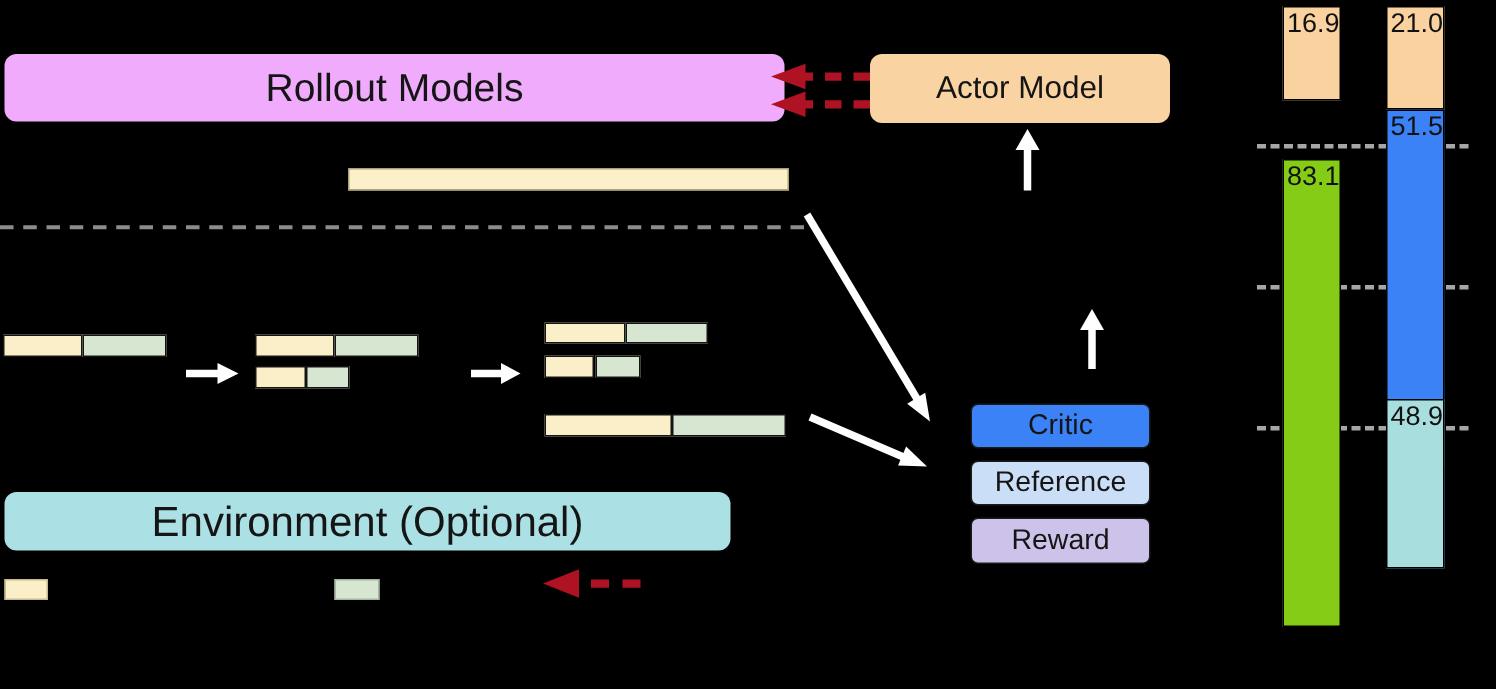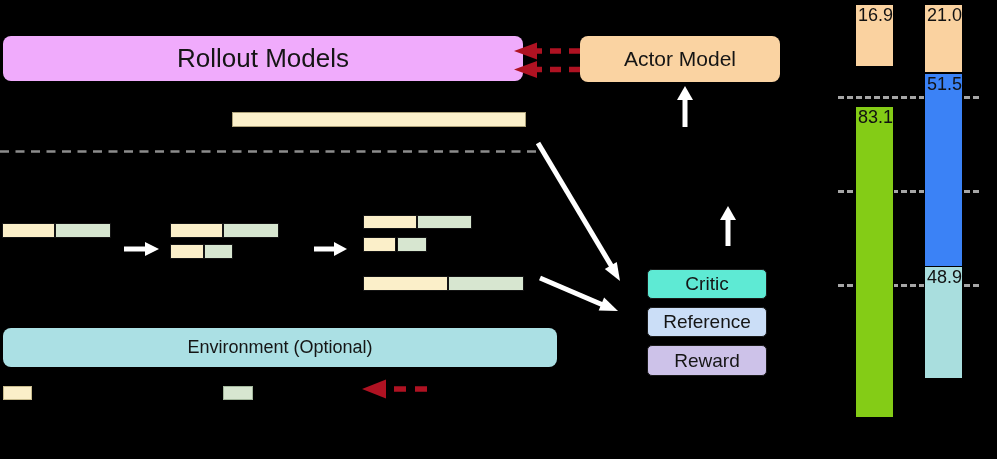--- a/index.html
+++ b/index.html
@@ -4,23 +4,23 @@
 <style>
   html,body{margin:0;padding:0;background:#000;}
   .stage{position:relative;width:997px;height:459px;background:#000;overflow:hidden;
          font-family:"Liberation Sans",sans-serif;color:#111;}
   .abs{position:absolute;}
   .box{position:absolute;display:flex;align-items:center;justify-content:center;
        color:#151515;border-radius:8px;}
   
   .rollout{left:3px;top:36px;width:520px;height:45px;background:#f0abfc;font-size:26px;}
   .actor{left:580px;top:36px;width:200px;height:46px;background:#FAD3A2;font-size:21px;}
-  .env{left:3px;top:328px;width:554px;height:39px;background:#ABE0E4;font-size:18px;}
+  .env{left:3px;top:328px;width:484px;height:39px;background:#ABE0E4;font-size:28px;}
   .mbox{left:647px;width:118px;height:28px;border:1.5px solid #1a1a1a;border-radius:5px;font-size:19px;}
-  .critic{top:269px;background:#5eead4;}
+  .critic{top:269px;background:#3b82f6;}
   .reference{top:307px;background:#CBDEF7;}
   .reward{top:345px;height:29px;background:#CDC2E9;}
   
   .creambar{left:232px;top:112px;width:292px;height:13px;background:#FBF0CA;border:1px solid #ada178;}
   
   .tok{position:absolute;box-sizing:border-box;border:1.4px solid #141414;}
   .tok.y{background:#FBEFC9;}
   .tok.g{background:#D7E6D0;}
   .mini{position:absolute;box-sizing:border-box;height:14px;top:386px;}
   .mini.y{background:#FBEFC9;border:1px solid #c7ba8c;width:29px;left:3px;}

